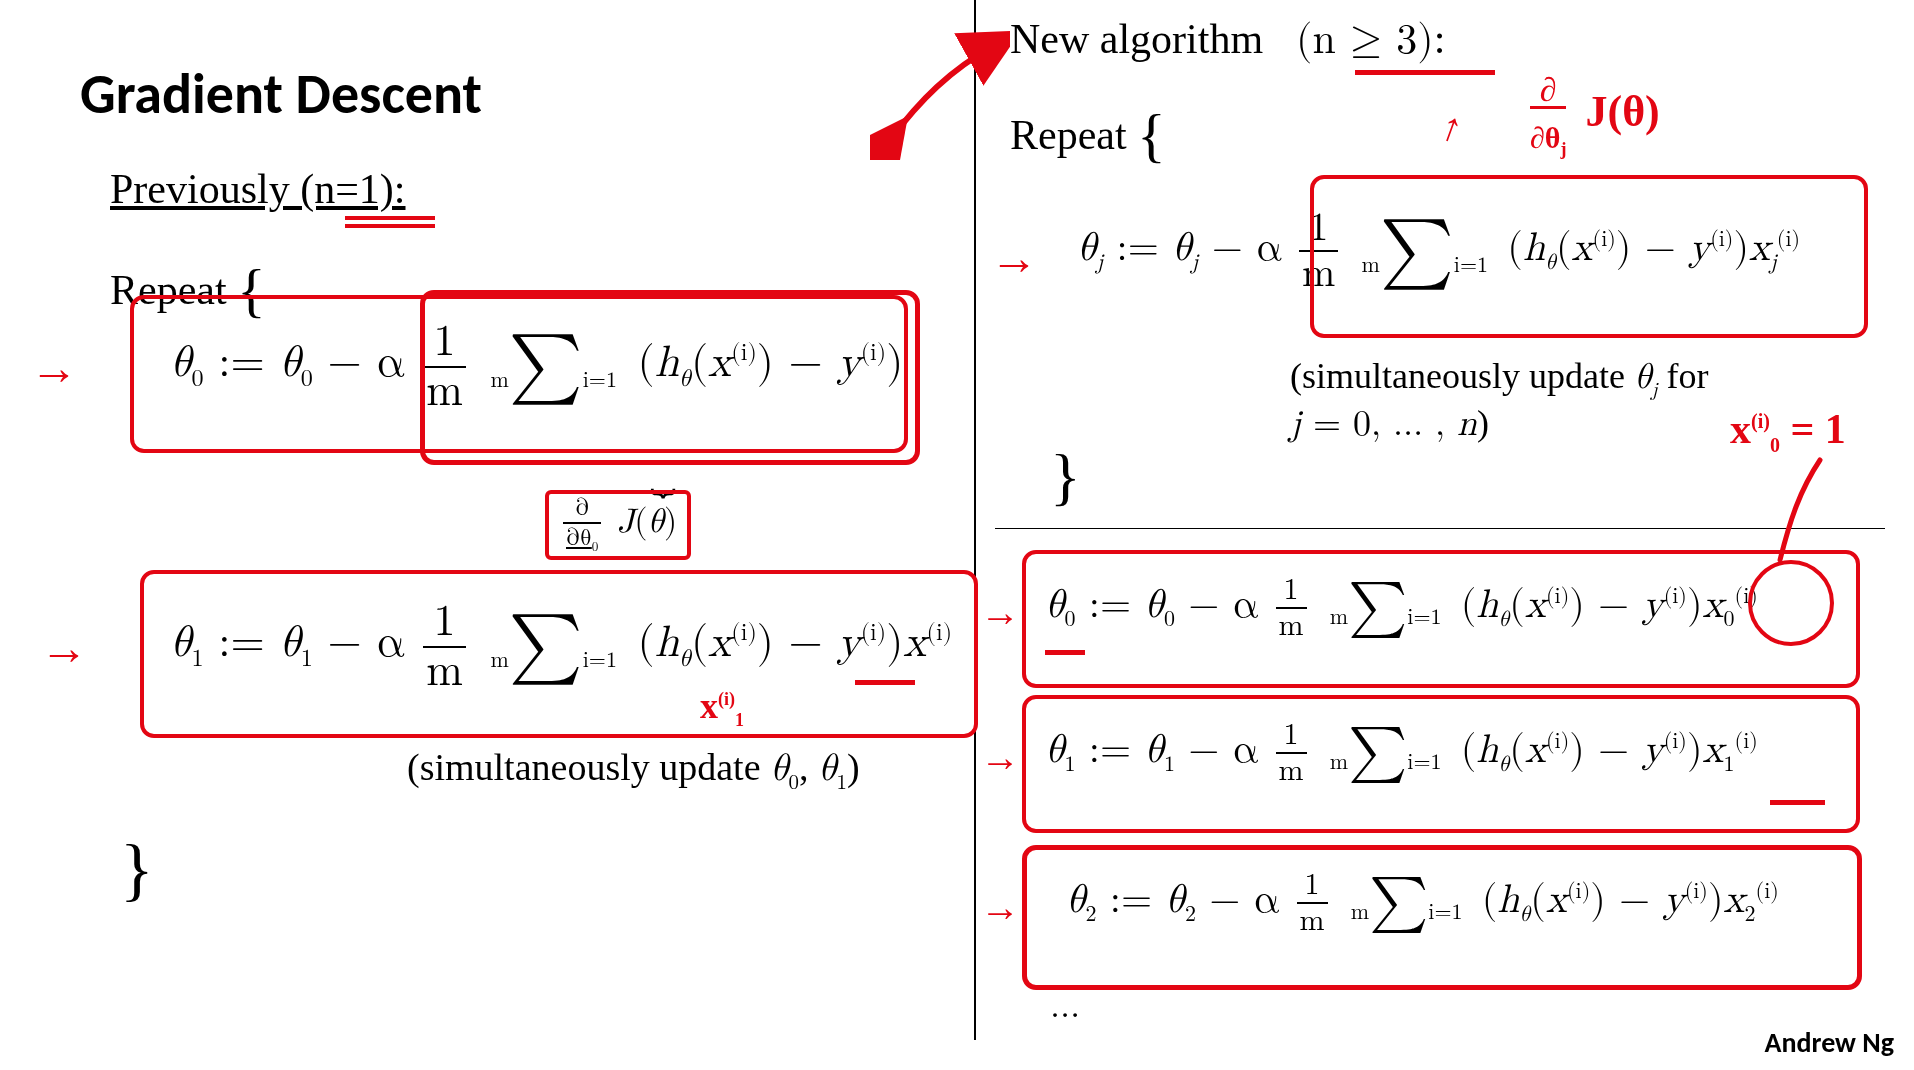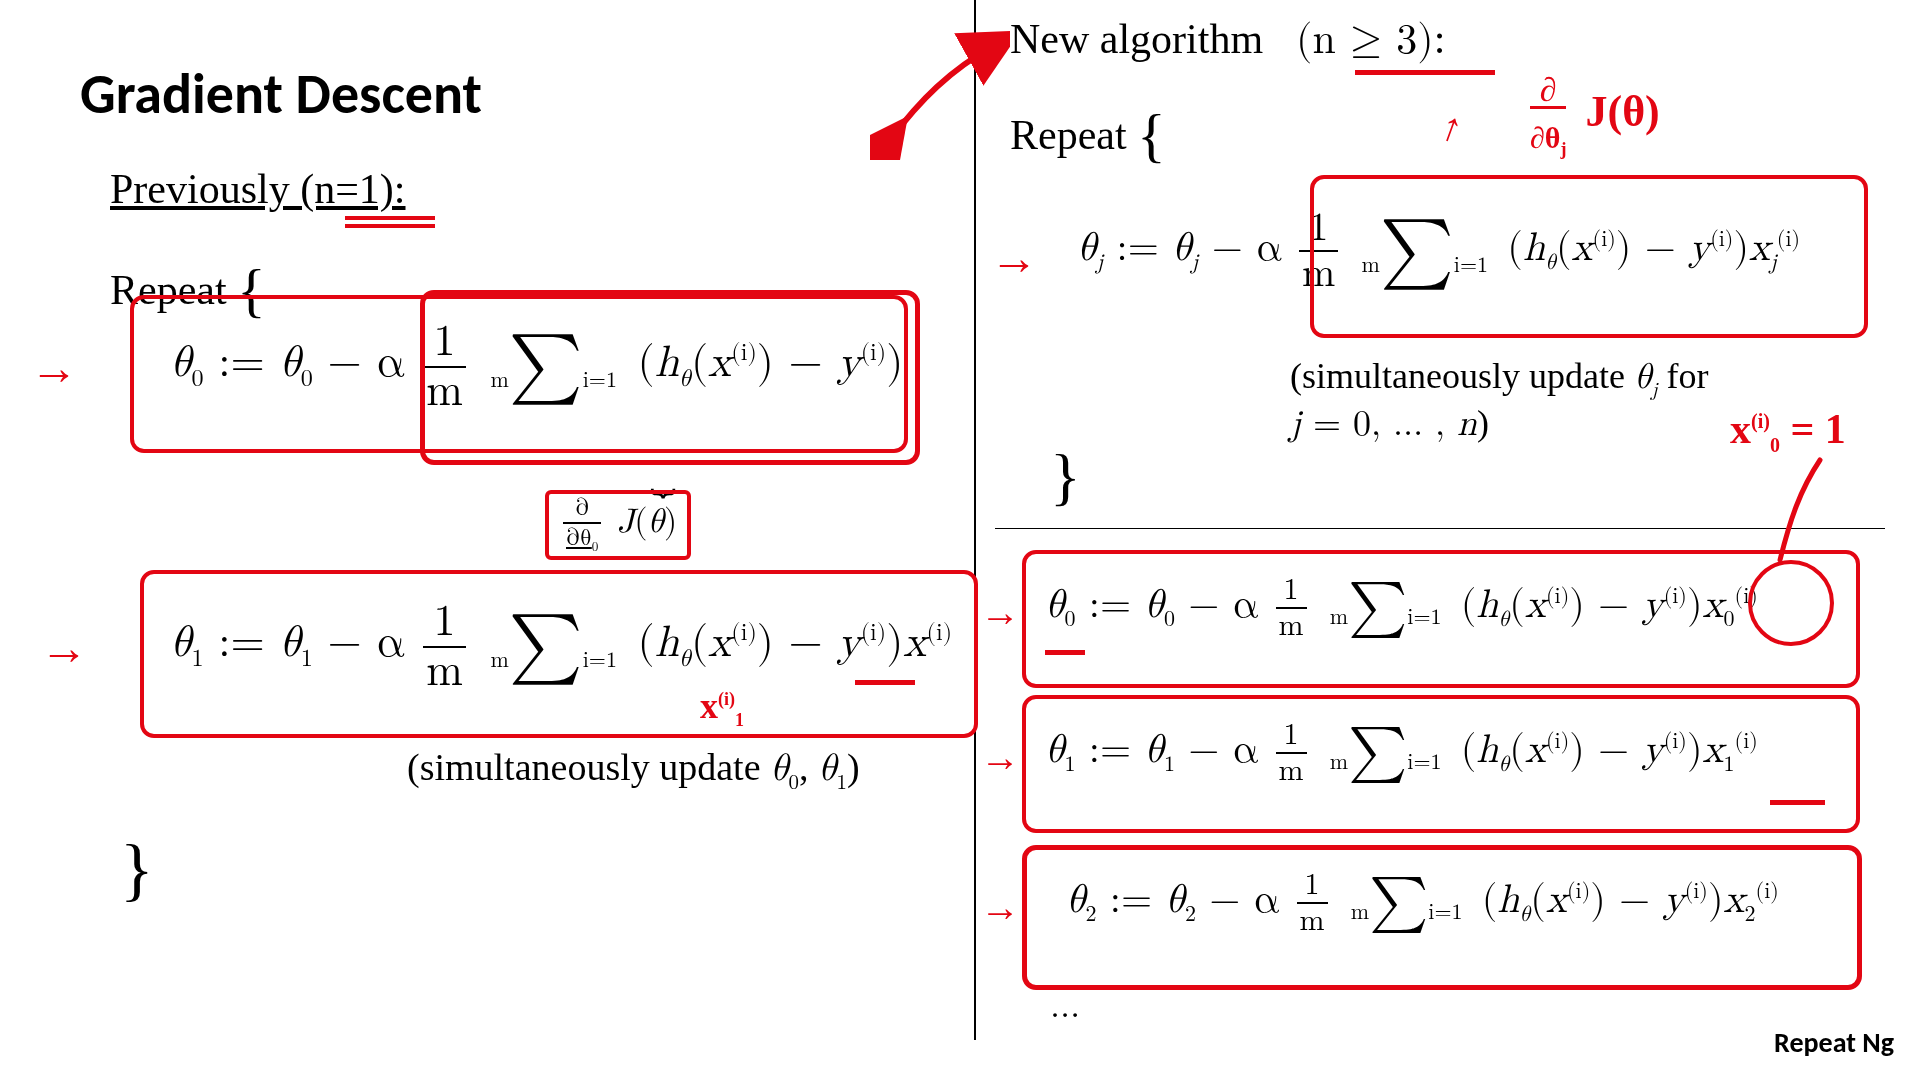--- a/index.html
+++ b/index.html
@@ -346,14 +346,14 @@
 
   <svg style="position:absolute; left:870px; top:30px; width:140px; height:130px; pointer-events:none;">
     <defs>
       <marker id="ah" markerWidth="10" markerHeight="10" refX="5" refY="5" orient="auto">
         <path d="M0,0 L10,5 L0,10 z" fill="#e30613"></path>
       </marker>
     </defs>
     <path d="M20,110 C50,70 80,40 125,15" stroke="#e30613" stroke-width="6" fill="none" marker-start="url(#ah)" marker-end="url(#ah)"></path>
   </svg>
 
-  <div class="credit">Repeat Ng</div>
+  <div class="credit">Andrew Ng</div>
 </div>
 
 </body></html>

